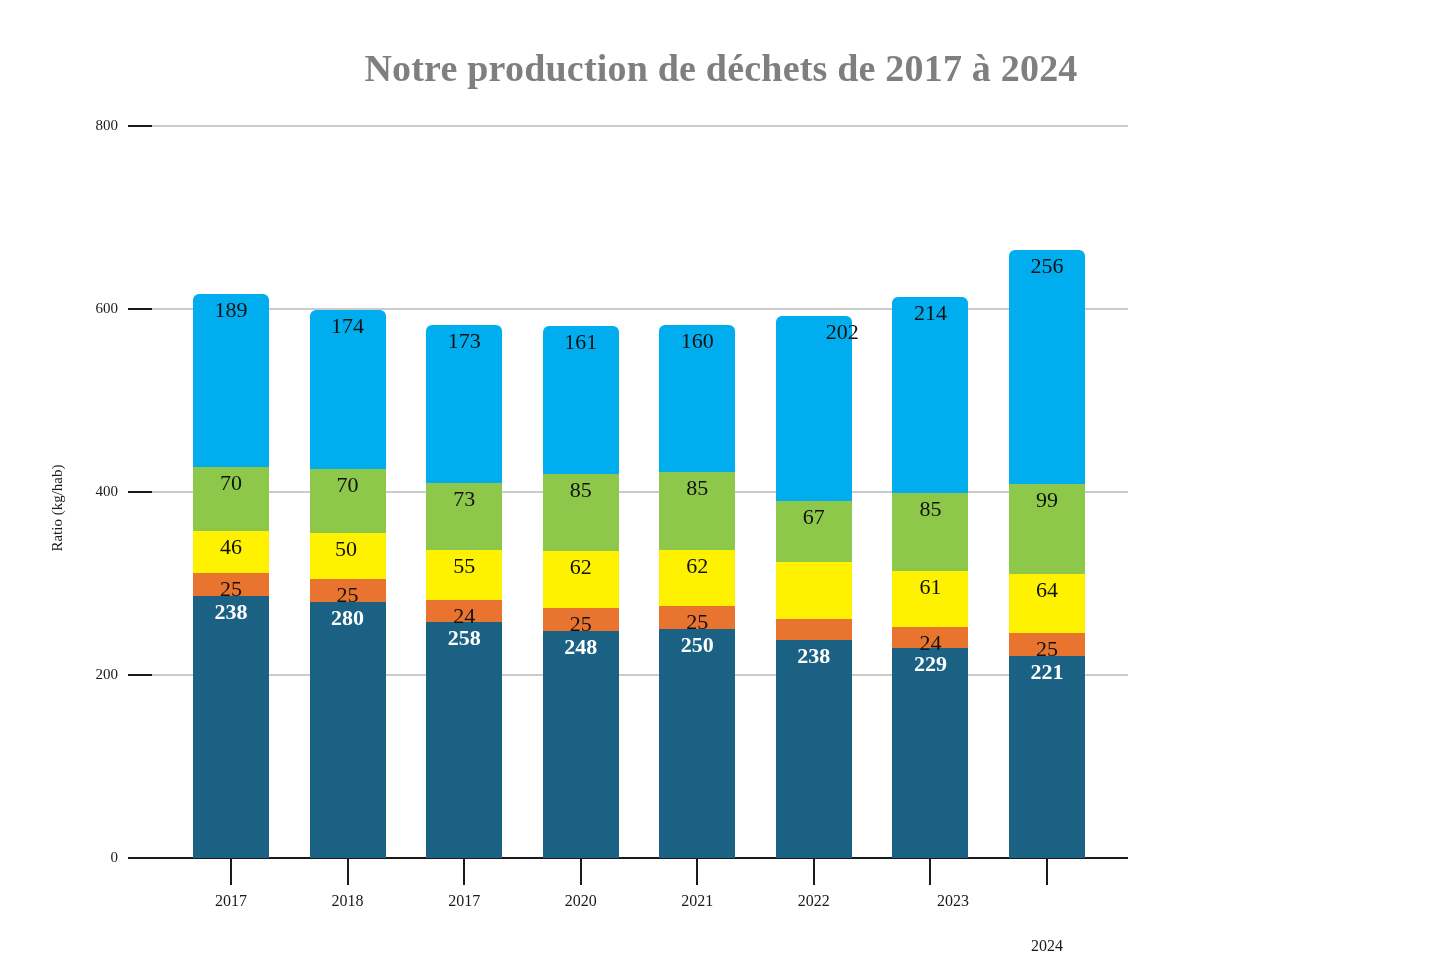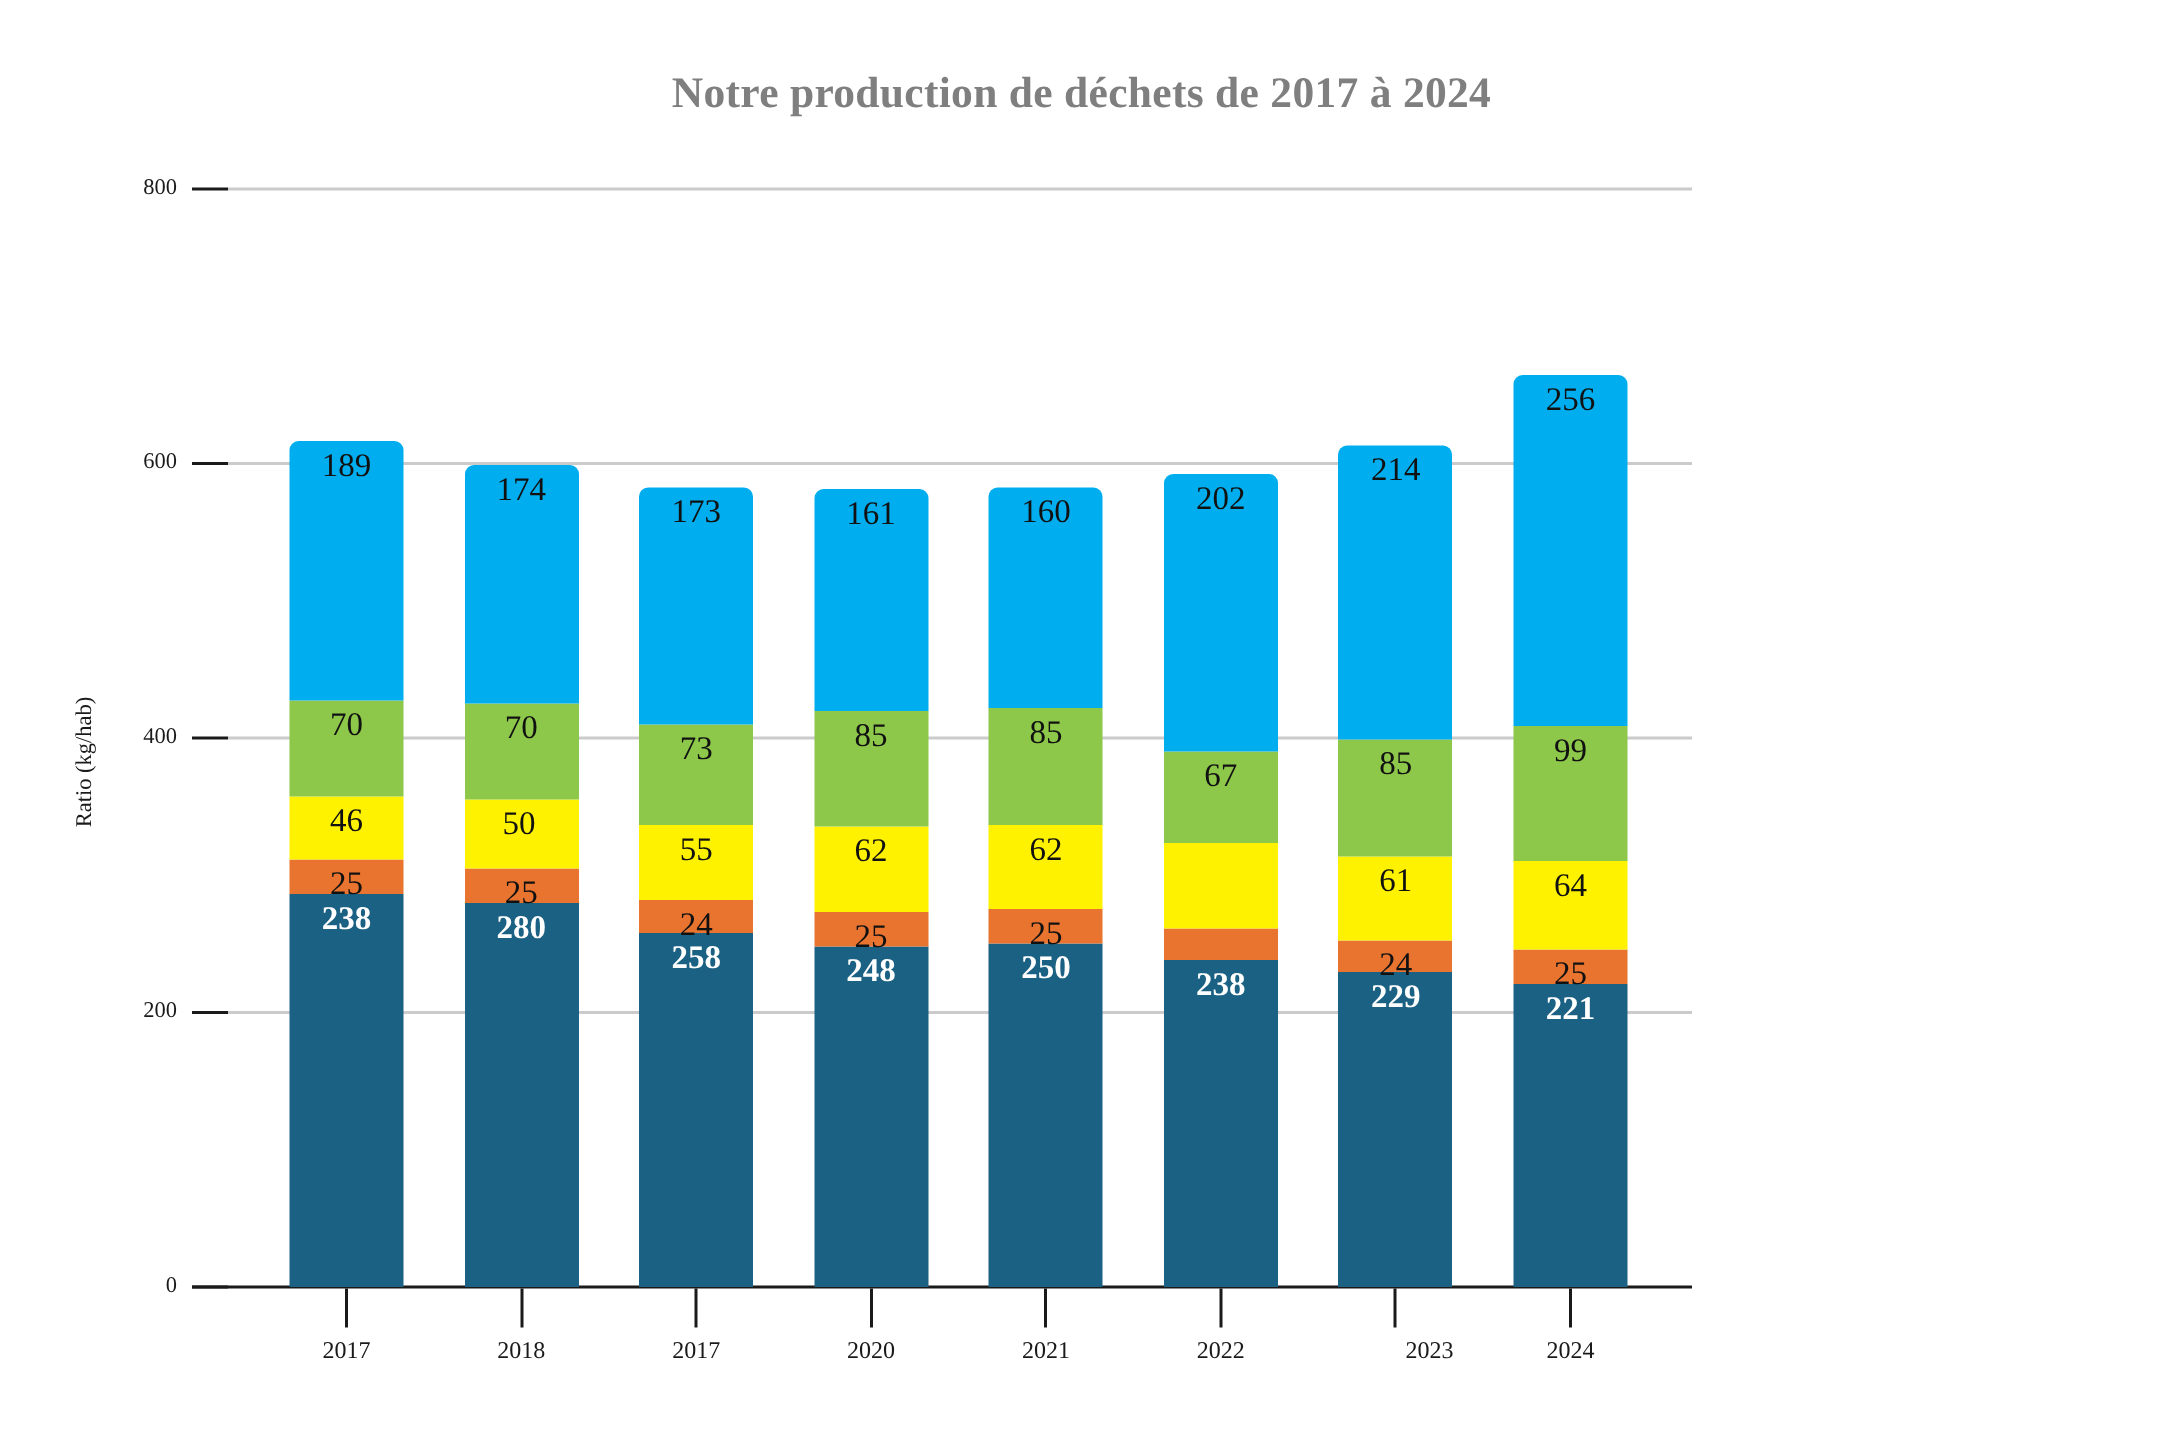--- a/index.html
+++ b/index.html
@@ -2,21 +2,21 @@
 <html><head>
 <meta charset="utf-8">
 <style>
   html,body{margin:0;padding:0;background:#ffffff;}
   .stage{
     position:relative;width:1442px;height:960px;background:#ffffff;overflow:hidden;
     font-family:"Liberation Serif","DejaVu Serif",serif;
   }
   .chart-title{
     position:absolute;left:0;top:46px;width:1442px;text-align:center;
-    font-size:29px;font-weight:bold;margin:0;letter-spacing:.2px;
+    font-size:38px;font-weight:bold;margin:0;letter-spacing:.2px;
   }
   .y-axis-title{
     position:absolute;left:57px;top:508px;transform:translate(-50%,-50%) rotate(-90deg);
     font-size:15px;color:#1a1a1a;white-space:nowrap;
   }
   .plot{position:absolute;left:130px;top:126px;width:998px;height:732px;}
   .gridline{position:absolute;left:22px;right:0;height:2px;background:#cbcbcb;}
   .y-tickmark{position:absolute;left:-2px;width:24px;height:2px;background:#1a1a1a;}
   .y-tick-label{position:absolute;left:-96px;width:84px;text-align:right;font-size:15px;color:#1a1a1a;}
   .x-axis{position:absolute;left:-2px;width:1000px;height:2px;background:#1a1a1a;top:731px;}
@@ -125,21 +125,21 @@
       <div class="x-tick-label" style="left: 522.284px;">2021</div>
       <div class="bar-segment" style="left: 645.855px; top: 514.23px; width: 76px; height: 217.77px; background: rgb(26, 97, 131);"></div>
       <div class="bar-label white" style="left: 638.855px; top: 522.23px; color: rgb(255, 255, 255);">238</div>
       <div class="bar-segment" style="left: 645.855px; top: 493.185px; width: 76px; height: 21.045px; background: rgb(232, 116, 47);"></div>
       <div class="bar-label halo" style="left: 638.855px; top: 457.185px; color: rgb(232, 116, 47);">23</div>
       <div class="bar-segment" style="left: 645.855px; top: 436.455px; width: 76px; height: 56.73px; background: rgb(255, 242, 0);"></div>
       <div class="bar-label" style="left: 638.855px; top: 426.455px; color: rgb(255, 242, 0);">62</div>
       <div class="bar-segment" style="left: 645.855px; top: 375.15px; width: 76px; height: 61.305px; background: rgb(142, 200, 74);"></div>
       <div class="bar-label" style="left: 638.855px; top: 383.15px;">67</div>
       <div class="bar-segment rounded-top" style="left: 645.855px; top: 190.32px; width: 76px; height: 184.83px; background: rgb(0, 174, 239);"></div>
-      <div class="bar-label" style="left: 638.855px; top: 198.32px;">202</div>
+      <div class="bar-label" style="left: 638.855px; top: 198.32px; text-align: right;">202</div>
       <div class="x-tickmark" style="left: 682.855px;"></div>
       <div class="x-tick-label" style="left: 638.855px;">2022</div>
       <div class="bar-segment" style="left: 762.426px; top: 522.465px; width: 76px; height: 209.535px; background: rgb(26, 97, 131);"></div>
       <div class="bar-label white" style="left: 755.426px; top: 530.465px; color: rgb(255, 255, 255);">229</div>
       <div class="bar-segment" style="left: 762.426px; top: 500.505px; width: 76px; height: 21.96px; background: rgb(232, 116, 47);"></div>
       <div class="bar-label" style="left: 755.426px; top: 508.505px;">24</div>
       <div class="bar-segment" style="left: 762.426px; top: 444.69px; width: 76px; height: 55.815px; background: rgb(255, 242, 0);"></div>
       <div class="bar-label" style="left: 755.426px; top: 452.69px;">61</div>
       <div class="bar-segment" style="left: 762.426px; top: 366.915px; width: 76px; height: 77.775px; background: rgb(142, 200, 74);"></div>
       <div class="bar-label" style="left: 755.426px; top: 374.915px;">85</div>
@@ -151,16 +151,16 @@
       <div class="bar-label white" style="left: 871.997px; top: 537.785px; color: rgb(255, 255, 255);">221</div>
       <div class="bar-segment" style="left: 878.997px; top: 506.91px; width: 76px; height: 22.875px; background: rgb(232, 116, 47);"></div>
       <div class="bar-label" style="left: 871.997px; top: 514.91px;">25</div>
       <div class="bar-segment" style="left: 878.997px; top: 448.35px; width: 76px; height: 58.56px; background: rgb(255, 242, 0);"></div>
       <div class="bar-label" style="left: 871.997px; top: 456.35px;">64</div>
       <div class="bar-segment" style="left: 878.997px; top: 357.765px; width: 76px; height: 90.585px; background: rgb(142, 200, 74);"></div>
       <div class="bar-label" style="left: 871.997px; top: 365.765px;">99</div>
       <div class="bar-segment rounded-top" style="left: 878.997px; top: 123.525px; width: 76px; height: 234.24px; background: rgb(0, 174, 239);"></div>
       <div class="bar-label" style="left: 871.997px; top: 131.525px;">256</div>
       <div class="x-tickmark" style="left: 915.997px;"></div>
-      <div class="x-tick-label" style="left: 871.997px;">2024</div>
+      <div class="x-tick-label" style="left: 871.997px; margin-top: 45px;">2024</div>
     </div>
 
 </div>
 
 </body></html>

